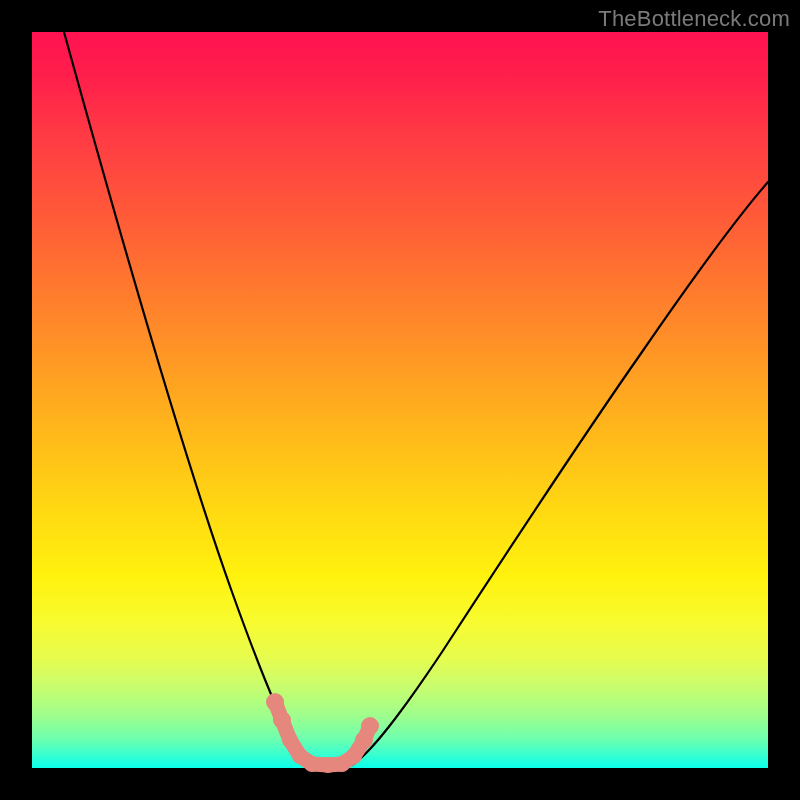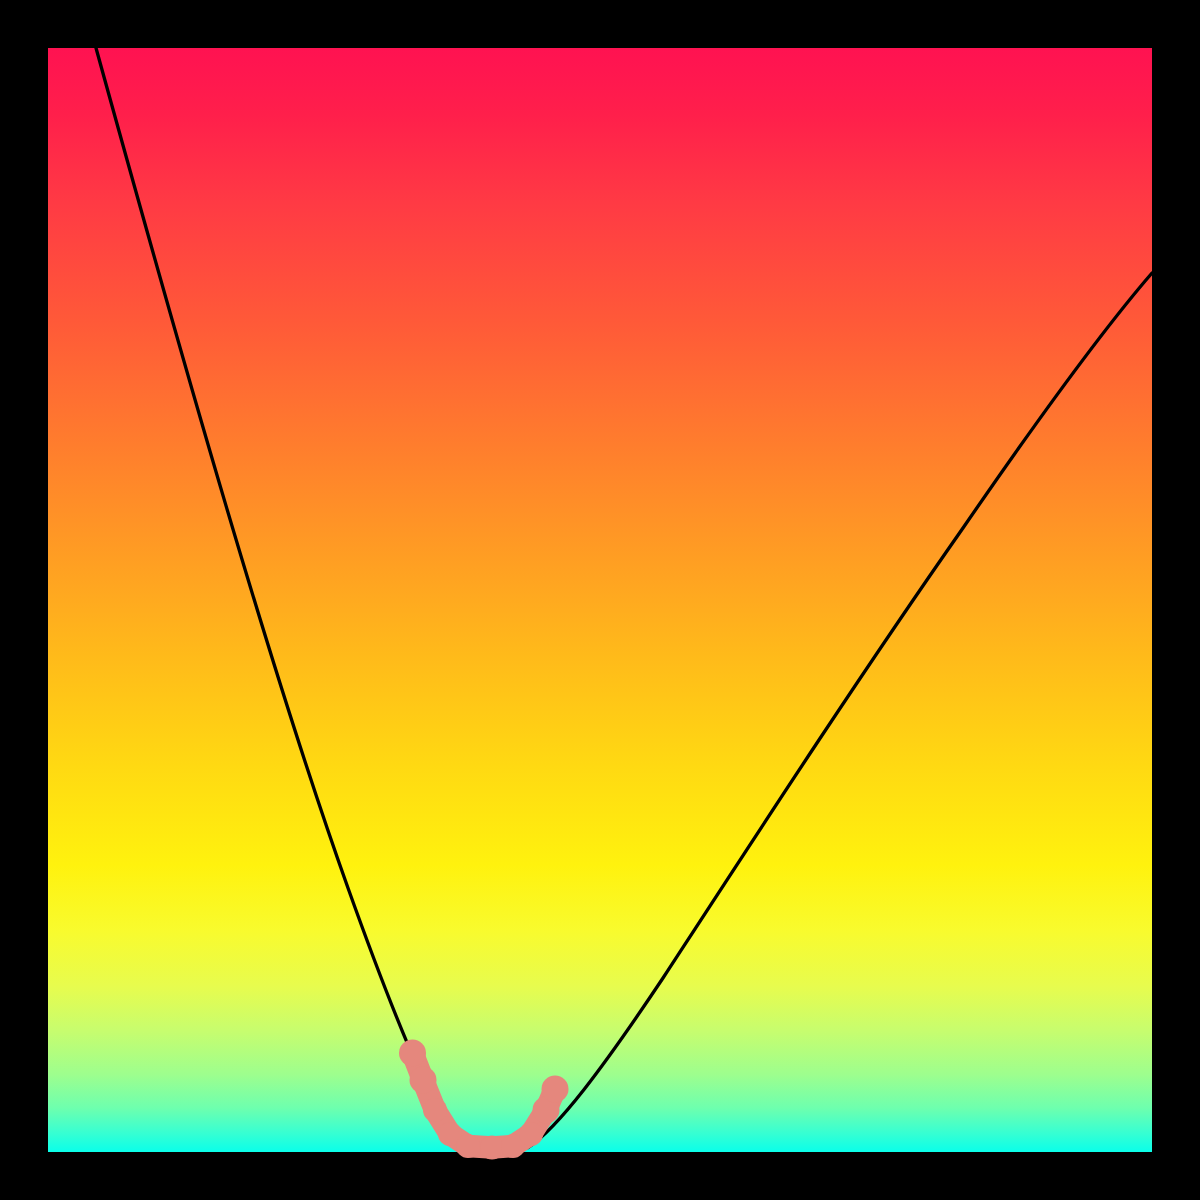--- a/index.html
+++ b/index.html
@@ -117,13 +117,14 @@
       <circle class="bead" cx="280" cy="732" r="8"></circle>
       <circle class="bead" cx="296" cy="733" r="8"></circle>
       <circle class="bead" cx="310" cy="732" r="8"></circle>
       <circle class="bead" cx="322" cy="724" r="8"></circle>
       <circle class="bead" cx="332" cy="708" r="9"></circle>
       <circle class="bead" cx="338" cy="694" r="9"></circle>
     </svg>
 
   </div>
 
+  <div class="watermark">TheBottleneck.com</div>
 </div>
 
 </body></html>

